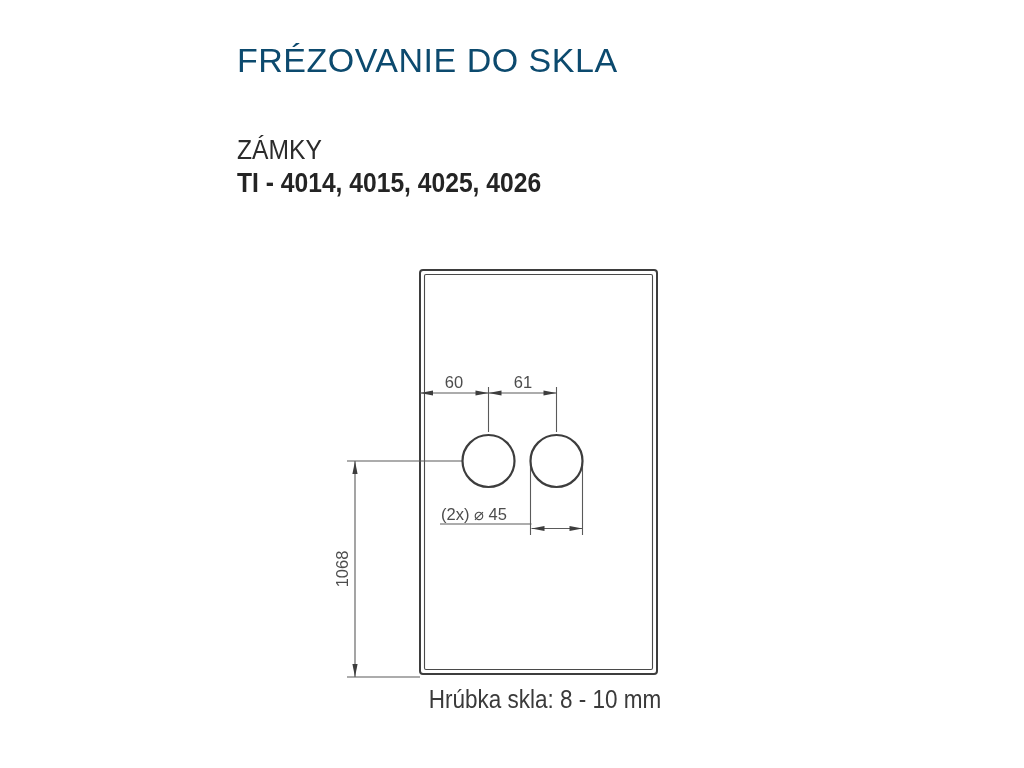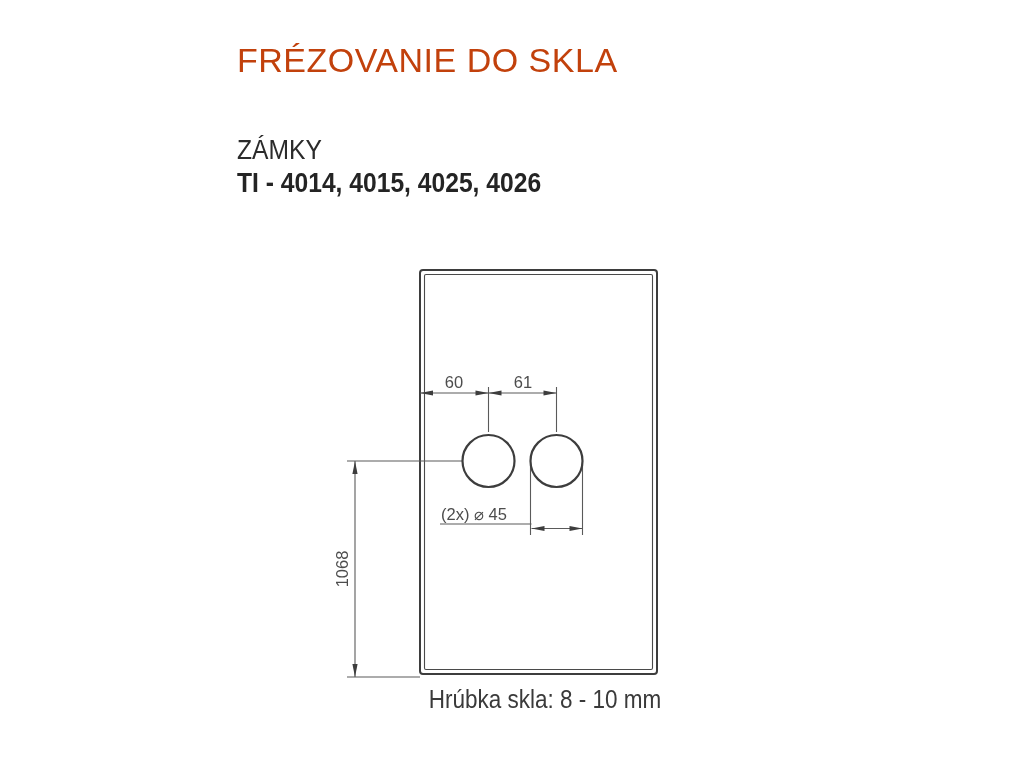--- a/index.html
+++ b/index.html
@@ -21,21 +21,21 @@
     background: #ffffff;
   }
   .page-title {
     position: absolute;
     left: 237px;
     top: 43px;
     font-size: 34px;
     line-height: 34px;
     font-weight: 500;
     letter-spacing: 0.5px;
-    color: #c2410c;
+    color: #0c4a6e;
     white-space: nowrap;
   }
   .category {
     position: absolute;
     left: 237px;
     top: 136px;
     font-size: 28px;
     line-height: 28px;
     font-weight: 400;
     color: #2b2b2b;

